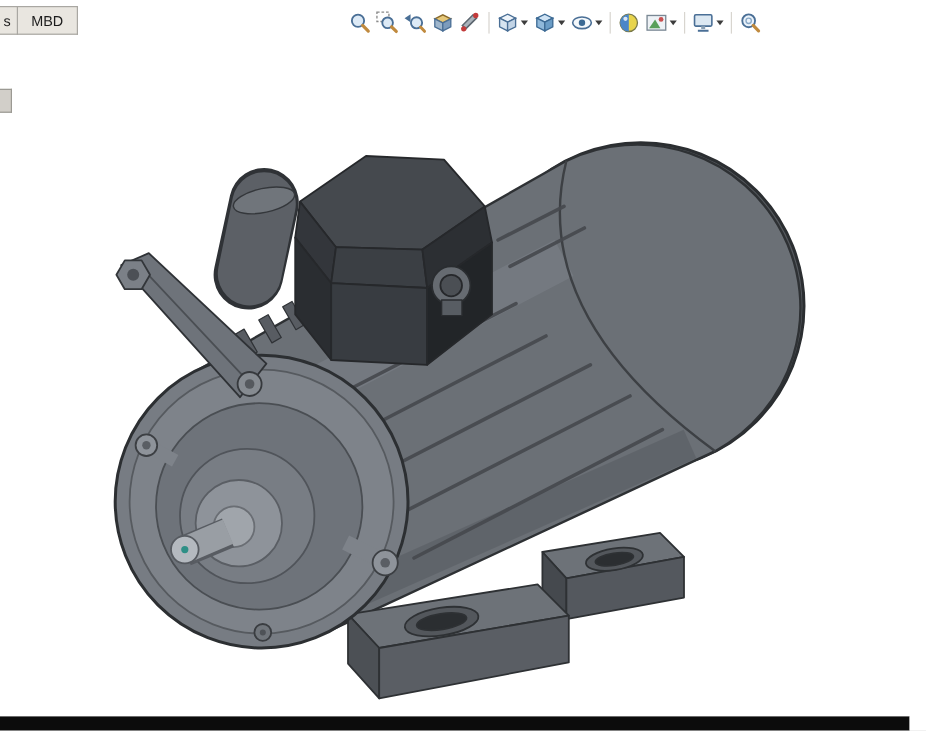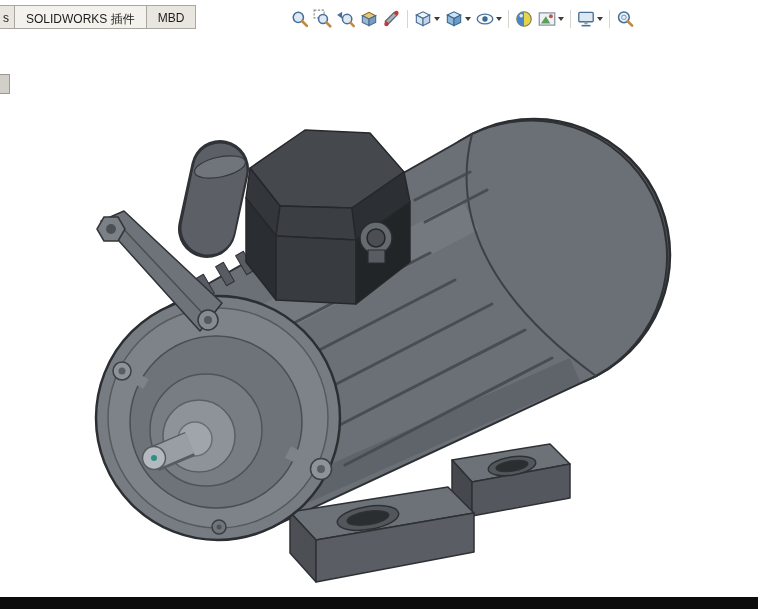--- a/index.html
+++ b/index.html
@@ -158,21 +158,20 @@
         <circle cx="208" cy="320" r="10" fill="#868b91" stroke="#36393d" stroke-width="1.5"></circle>
         <circle cx="208" cy="320" r="4" fill="#55595e"></circle>
       </g>
     </g>
   </svg>
 
   <div class="header">
 
     <div class="tabstrip">
       <div class="tab first">s</div>
-      <div class="tab active">SOLIDWORKS 插件</div>
       <div class="tab">MBD</div>
     </div>
 
     <div class="toolbar">
 
       <button class="tbtn" title="zoom-to-fit">
         <svg width="20" height="20" viewBox="0 0 18 18">
           <circle cx="7.5" cy="7.5" r="4.6" fill="#ddeaf6" stroke="#4a6f96" stroke-width="1.4"></circle>
           <line x1="11" y1="11" x2="15.2" y2="15.2" stroke="#c08a3e" stroke-width="2.4" stroke-linecap="round"></line>
         </svg>

